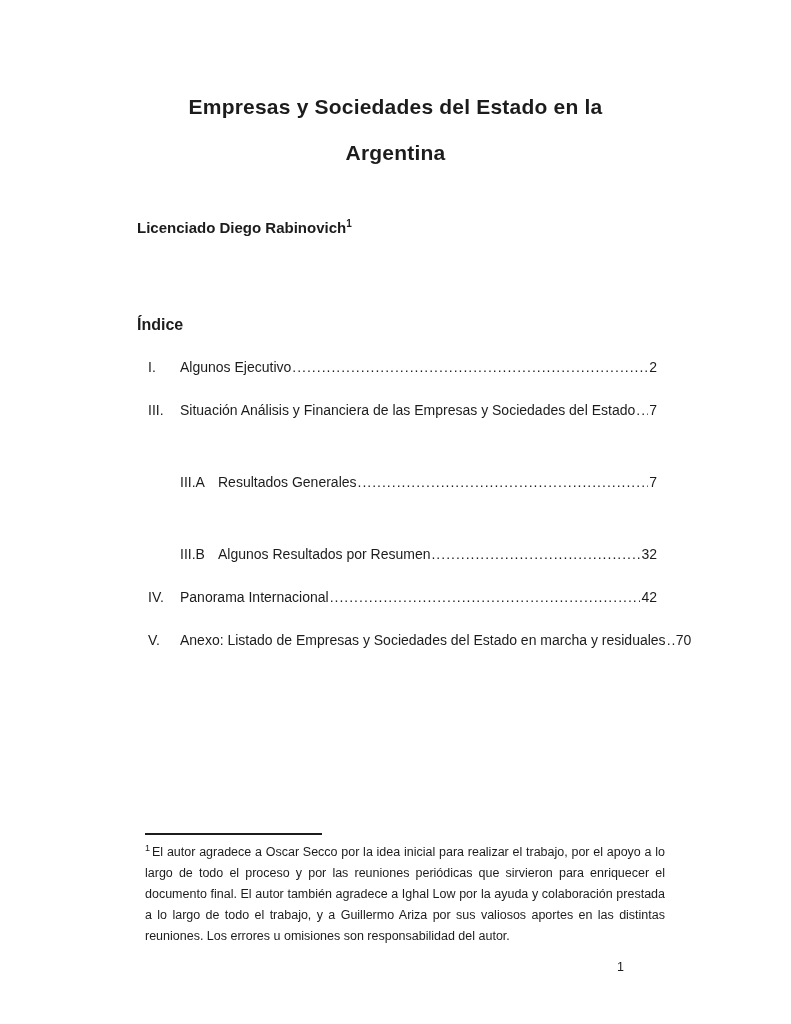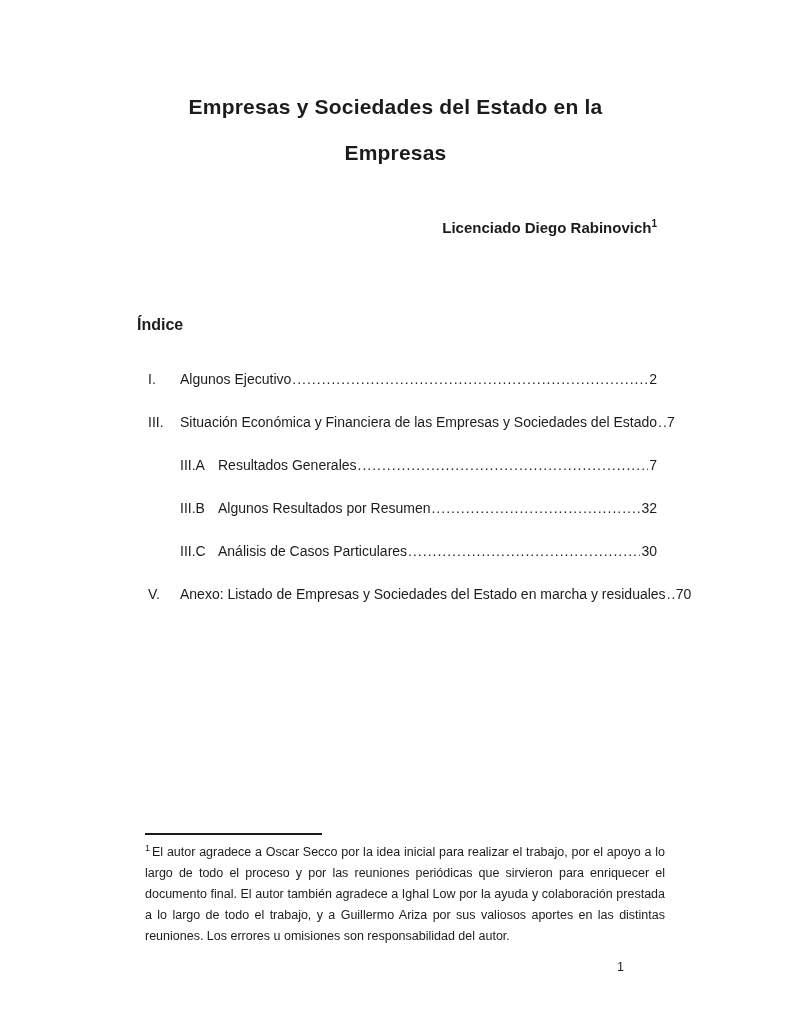--- a/index.html
+++ b/index.html
@@ -26,52 +26,51 @@
     font-weight: bold;
     line-height: 46px;
     letter-spacing: 0.2px;
   }
   
   .author {
     position: absolute;
     top: 219px;
     left: 137px;
     width: 520px;
-    text-align: right;
     font-size: 15px;
     font-weight: bold;
   }
   .author sup {
     font-size: 10px;
     vertical-align: super;
     line-height: 0;
   }
   
   .toc {
     position: absolute;
     top: 316px;
     left: 137px;
     width: 520px;
   }
   .toc-heading {
     font-size: 16px;
     font-weight: bold;
-    margin-bottom: 36px;
+    margin-bottom: 24px;
   }
   .toc-row {
     display: flex;
     align-items: baseline;
     font-size: 14px;
     margin-bottom: 25px;
     line-height: 18px;
   }
   .toc-row.lvl1 { padding-left: 11px; }
   .toc-row.lvl2 { padding-left: 43px; }
   .toc-row.lvl1 .toc-num { flex: 0 0 32px; }
-  .toc-row.lvl2 .toc-num { flex: 0 0 38px; }
+  .toc-row.lvl2 .toc-num { flex: 0 0 38px; margin-top: 29px; }
   .toc-label { white-space: nowrap; }
   .toc-dots {
     flex: 1 1 auto;
     overflow: hidden;
     white-space: nowrap;
     margin: 0 1px;
     min-width: 8px;
   }
   .toc-dots::after {
     content: "..........................................................................................................................................";
@@ -109,59 +108,59 @@
     font-size: 12.5px;
   }
 </style>
 </head>
 <body>
 
 <div class="page">
 
   <h1 class="title">
     <span>Empresas y Sociedades del Estado en la</span><br>
-    <span>Empresas</span>
+    <span>Argentina</span>
   </h1>
 
   <div class="author">
     <span>Licenciado Diego Rabinovich</span><sup>1</sup>
   </div>
 
   <div class="toc">
     <div class="toc-heading">Índice</div>
     <div id="toc-entries">
         <div class="toc-row lvl1">
     <span class="toc-num">I.</span>
     <span class="toc-label">Algunos Ejecutivo</span>
     <span class="toc-dots"></span>
     <span class="toc-page">2</span>
   </div>
         <div class="toc-row lvl1">
     <span class="toc-num">III.</span>
-    <span class="toc-label">Situación Económica y Financiera de las Empresas y Sociedades del Estado</span>
+    <span class="toc-label">Situación Análisis y Financiera de las Empresas y Sociedades del Estado</span>
     <span class="toc-dots"></span>
     <span class="toc-page">7</span>
   </div>
         <div class="toc-row lvl2">
     <span class="toc-num">III.A</span>
     <span class="toc-label">Resultados Generales</span>
     <span class="toc-dots"></span>
     <span class="toc-page">7</span>
   </div>
         <div class="toc-row lvl2">
     <span class="toc-num">III.B</span>
     <span class="toc-label">Algunos Resultados por Resumen</span>
     <span class="toc-dots"></span>
     <span class="toc-page">32</span>
   </div>
-        <div class="toc-row lvl2">
-    <span class="toc-num">III.C</span>
-    <span class="toc-label">Análisis de Casos Particulares</span>
+        <div class="toc-row lvl1">
+    <span class="toc-num">IV.</span>
+    <span class="toc-label">Panorama Internacional</span>
     <span class="toc-dots"></span>
-    <span class="toc-page">30</span>
+    <span class="toc-page">42</span>
   </div>
         <div class="toc-row lvl1">
     <span class="toc-num">V.</span>
     <span class="toc-label">Anexo: Listado de Empresas y Sociedades del Estado en marcha y residuales</span>
     <span class="toc-dots"></span>
     <span class="toc-page">70</span>
   </div>
       </div>
   </div>
 

